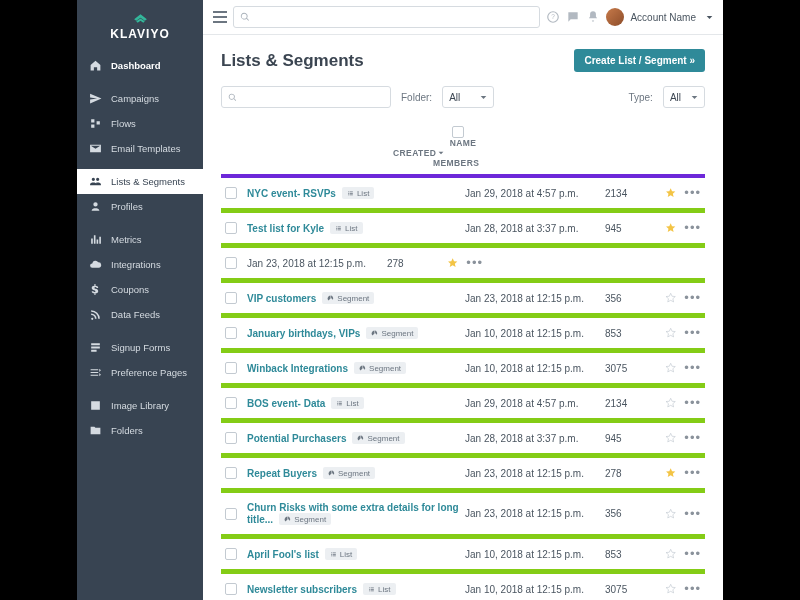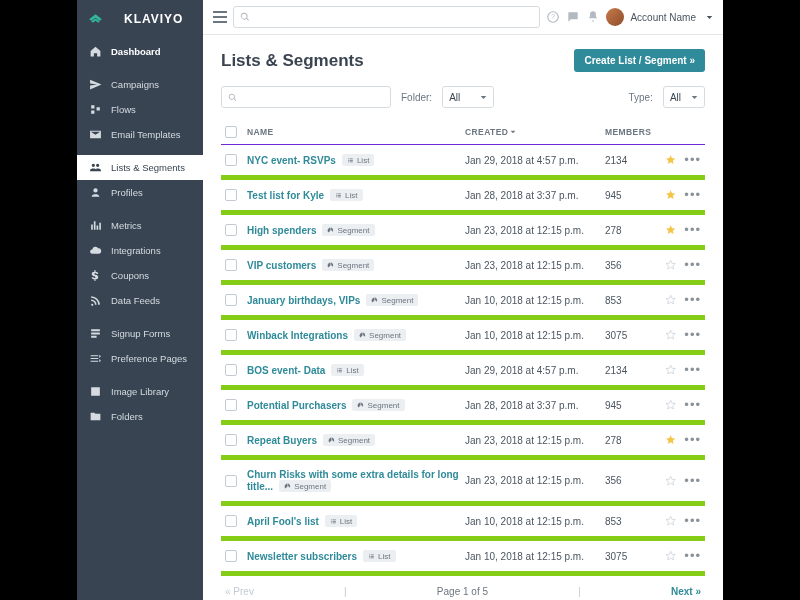--- a/index.html
+++ b/index.html
@@ -1,19 +1,19 @@
 <!DOCTYPE html>
 <html><head>
 <meta charset="utf-8">
 <style>
 * { box-sizing: border-box; margin: 0; padding: 0; }
 body { font-family: -apple-system, BlinkMacSystemFont, "Segoe UI", Helvetica, Arial, sans-serif; background: #000; width: 800px; height: 600px; overflow: hidden; }
 .app { position: absolute; left: 77px; top: 0; width: 646px; height: 600px; background: #fff; display: flex; }
 .sidebar { width: 126px; background: #384452; color: #c7ced6; display: flex; flex-direction: column; font-size: 9.5px; }
-.logo { display: flex; align-items: center; gap: 20px; padding: 10px 10px 12px 10px; color: #fff; font-weight: 700; font-size: 12px; letter-spacing: 1px; }
+.logo { display: flex; align-items: center; gap: 0; padding: 10px 10px 12px 10px; color: #fff; font-weight: 700; font-size: 12px; letter-spacing: 1px; flex-direction: column; }
 .logo svg { width: 17px; height: 17px; }
 .nav-item { display: flex; align-items: center; gap: 9px; padding: 6px 10px 6px 12px; cursor: pointer; color: #d5dbe1; }
 .nav-item .ic { width: 13px; height: 13px; display:flex; align-items:center; justify-content:center; fill:#d5dbe1;}
 .nav-item.active { background: #fff; color: #384452; }
 .nav-item.active .ic { fill:#384452;}
 .nav-item.top { font-weight: 600; color:#fff;}
 .nav-sep { height: 8px; }
 
 .main { flex: 1; display: flex; flex-direction: column; background:#fff; }
 .topbar { display: flex; align-items: center; gap: 6px; padding: 6px 10px; border-bottom: 1px solid #e4e7ea; }
@@ -32,21 +32,21 @@
 .page-title { font-size:17px; font-weight:600; color:#3b4551;}
 .btn-primary { background:#2f8a99; color:#fff; border:none; border-radius:3px; font-size:10px; padding:6px 10px; cursor:pointer; font-weight:600;}
 
 .filters { display:flex; align-items:center; gap:10px; margin-bottom:12px; font-size:10px; color:#6c7681;}
 .searchbox { width:170px; height:22px; border:1px solid #d6dbe0; border-radius:3px; display:flex; align-items:center; padding:0 6px;}
 .searchbox svg{width:9px;height:9px;fill:#a8b0b9;}
 .select { height:22px; border:1px solid #d6dbe0; border-radius:3px; padding:0 6px; display:flex; align-items:center; gap:20px; cursor:pointer; color:#3b4551;}
 .select.sm{gap:10px;}
 .select svg{width:7px;height:7px;fill:#6c7681;}
 
-.tbl-head { display:flex; align-items:center; padding:6px 4px; border-bottom:1px solid #6d28d9; font-size:8.5px; color:#6c7681; font-weight:700; letter-spacing:0.4px;}
+.tbl-head { display:flex; align-items:center; padding:6px 4px; border-bottom:4px solid #6d28d9; font-size:8.5px; color:#6c7681; font-weight:700; letter-spacing:0.4px;flex-direction:column;}
 .col-chk { width:22px; }
 .col-name { flex:1; }
 .col-created { width:140px; }
 .col-members { width:60px; }
 .col-act { width:36px; }
 .chk { width:12px;height:12px;border:1.2px solid #c3cad1;border-radius:2px;cursor:pointer;}
 .sort svg{width:6px;height:6px;fill:#6c7681;margin-left:2px;}
 
 .row { display:flex; align-items:center; padding:9px 4px; border-bottom:5px solid #84cc16; font-size:10px;}
 .row .name { color:#2f8a99; font-weight:600; cursor:pointer; }
@@ -298,23 +298,20 @@
               <svg class="star filled" viewBox="0 0 24 24">
                 <path d="M12 2l2.9 6.3 6.9.6-5.2 4.6 1.6 6.8L12 16.9 5.8 20.3l1.6-6.8L2.2 8.9l6.9-.6L12 2z"></path>
               </svg>
               <span class="more">•••</span>
             </div>
           </div>
           <div class="row">
             <div class="col-chk">
               <div class="chk"></div>
             </div>
-            <div class="col-name"><span class="name">High spenders</span><span class="tag"><svg viewBox="0 0 24 24">
-                  <path d="M12 2a10 10 0 00-7 17l7-7V2zm2 0v8l6 6A10 10 0 0014 2z"></path>
-                </svg>Segment</span></div>
             <div class="col-created created">Jan 23, 2018 at 12:15 p.m.</div>
             <div class="col-members members">278</div>
             <div class="col-act" style="display:flex;align-items:center;">
               <svg class="star filled" viewBox="0 0 24 24">
                 <path d="M12 2l2.9 6.3 6.9.6-5.2 4.6 1.6 6.8L12 16.9 5.8 20.3l1.6-6.8L2.2 8.9l6.9-.6L12 2z"></path>
               </svg>
               <span class="more">•••</span>
             </div>
           </div>
           <div class="row">

